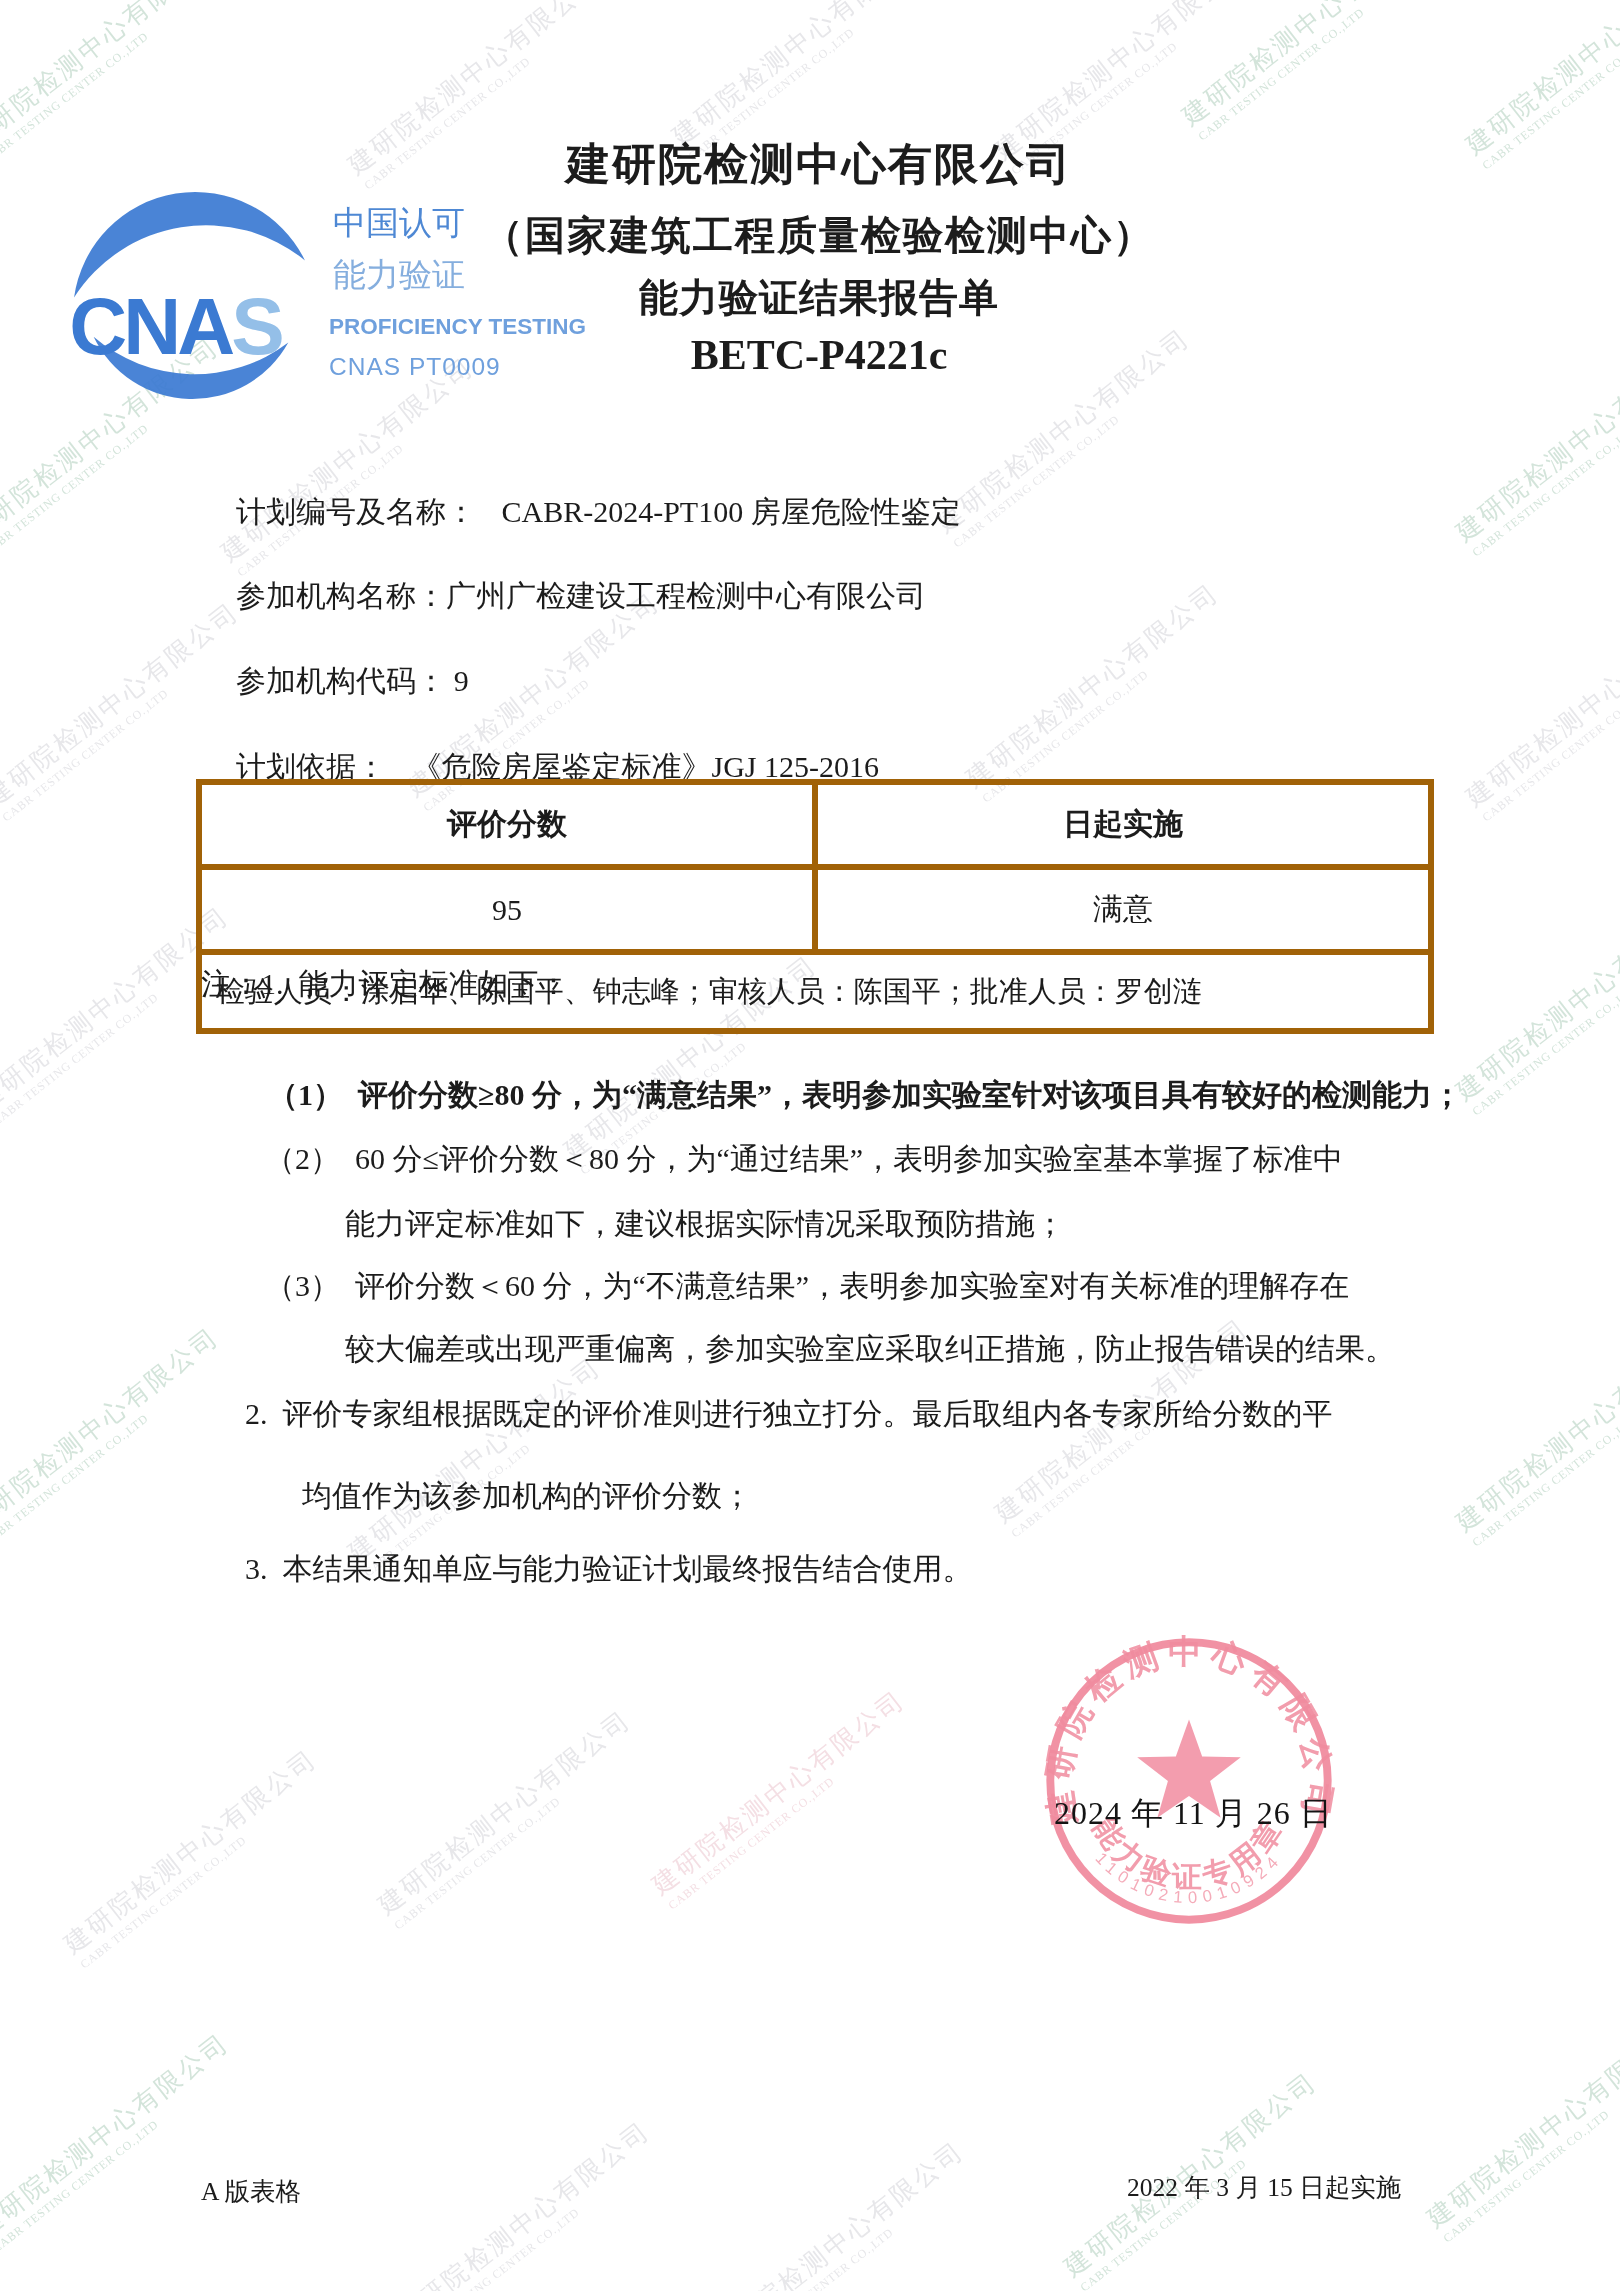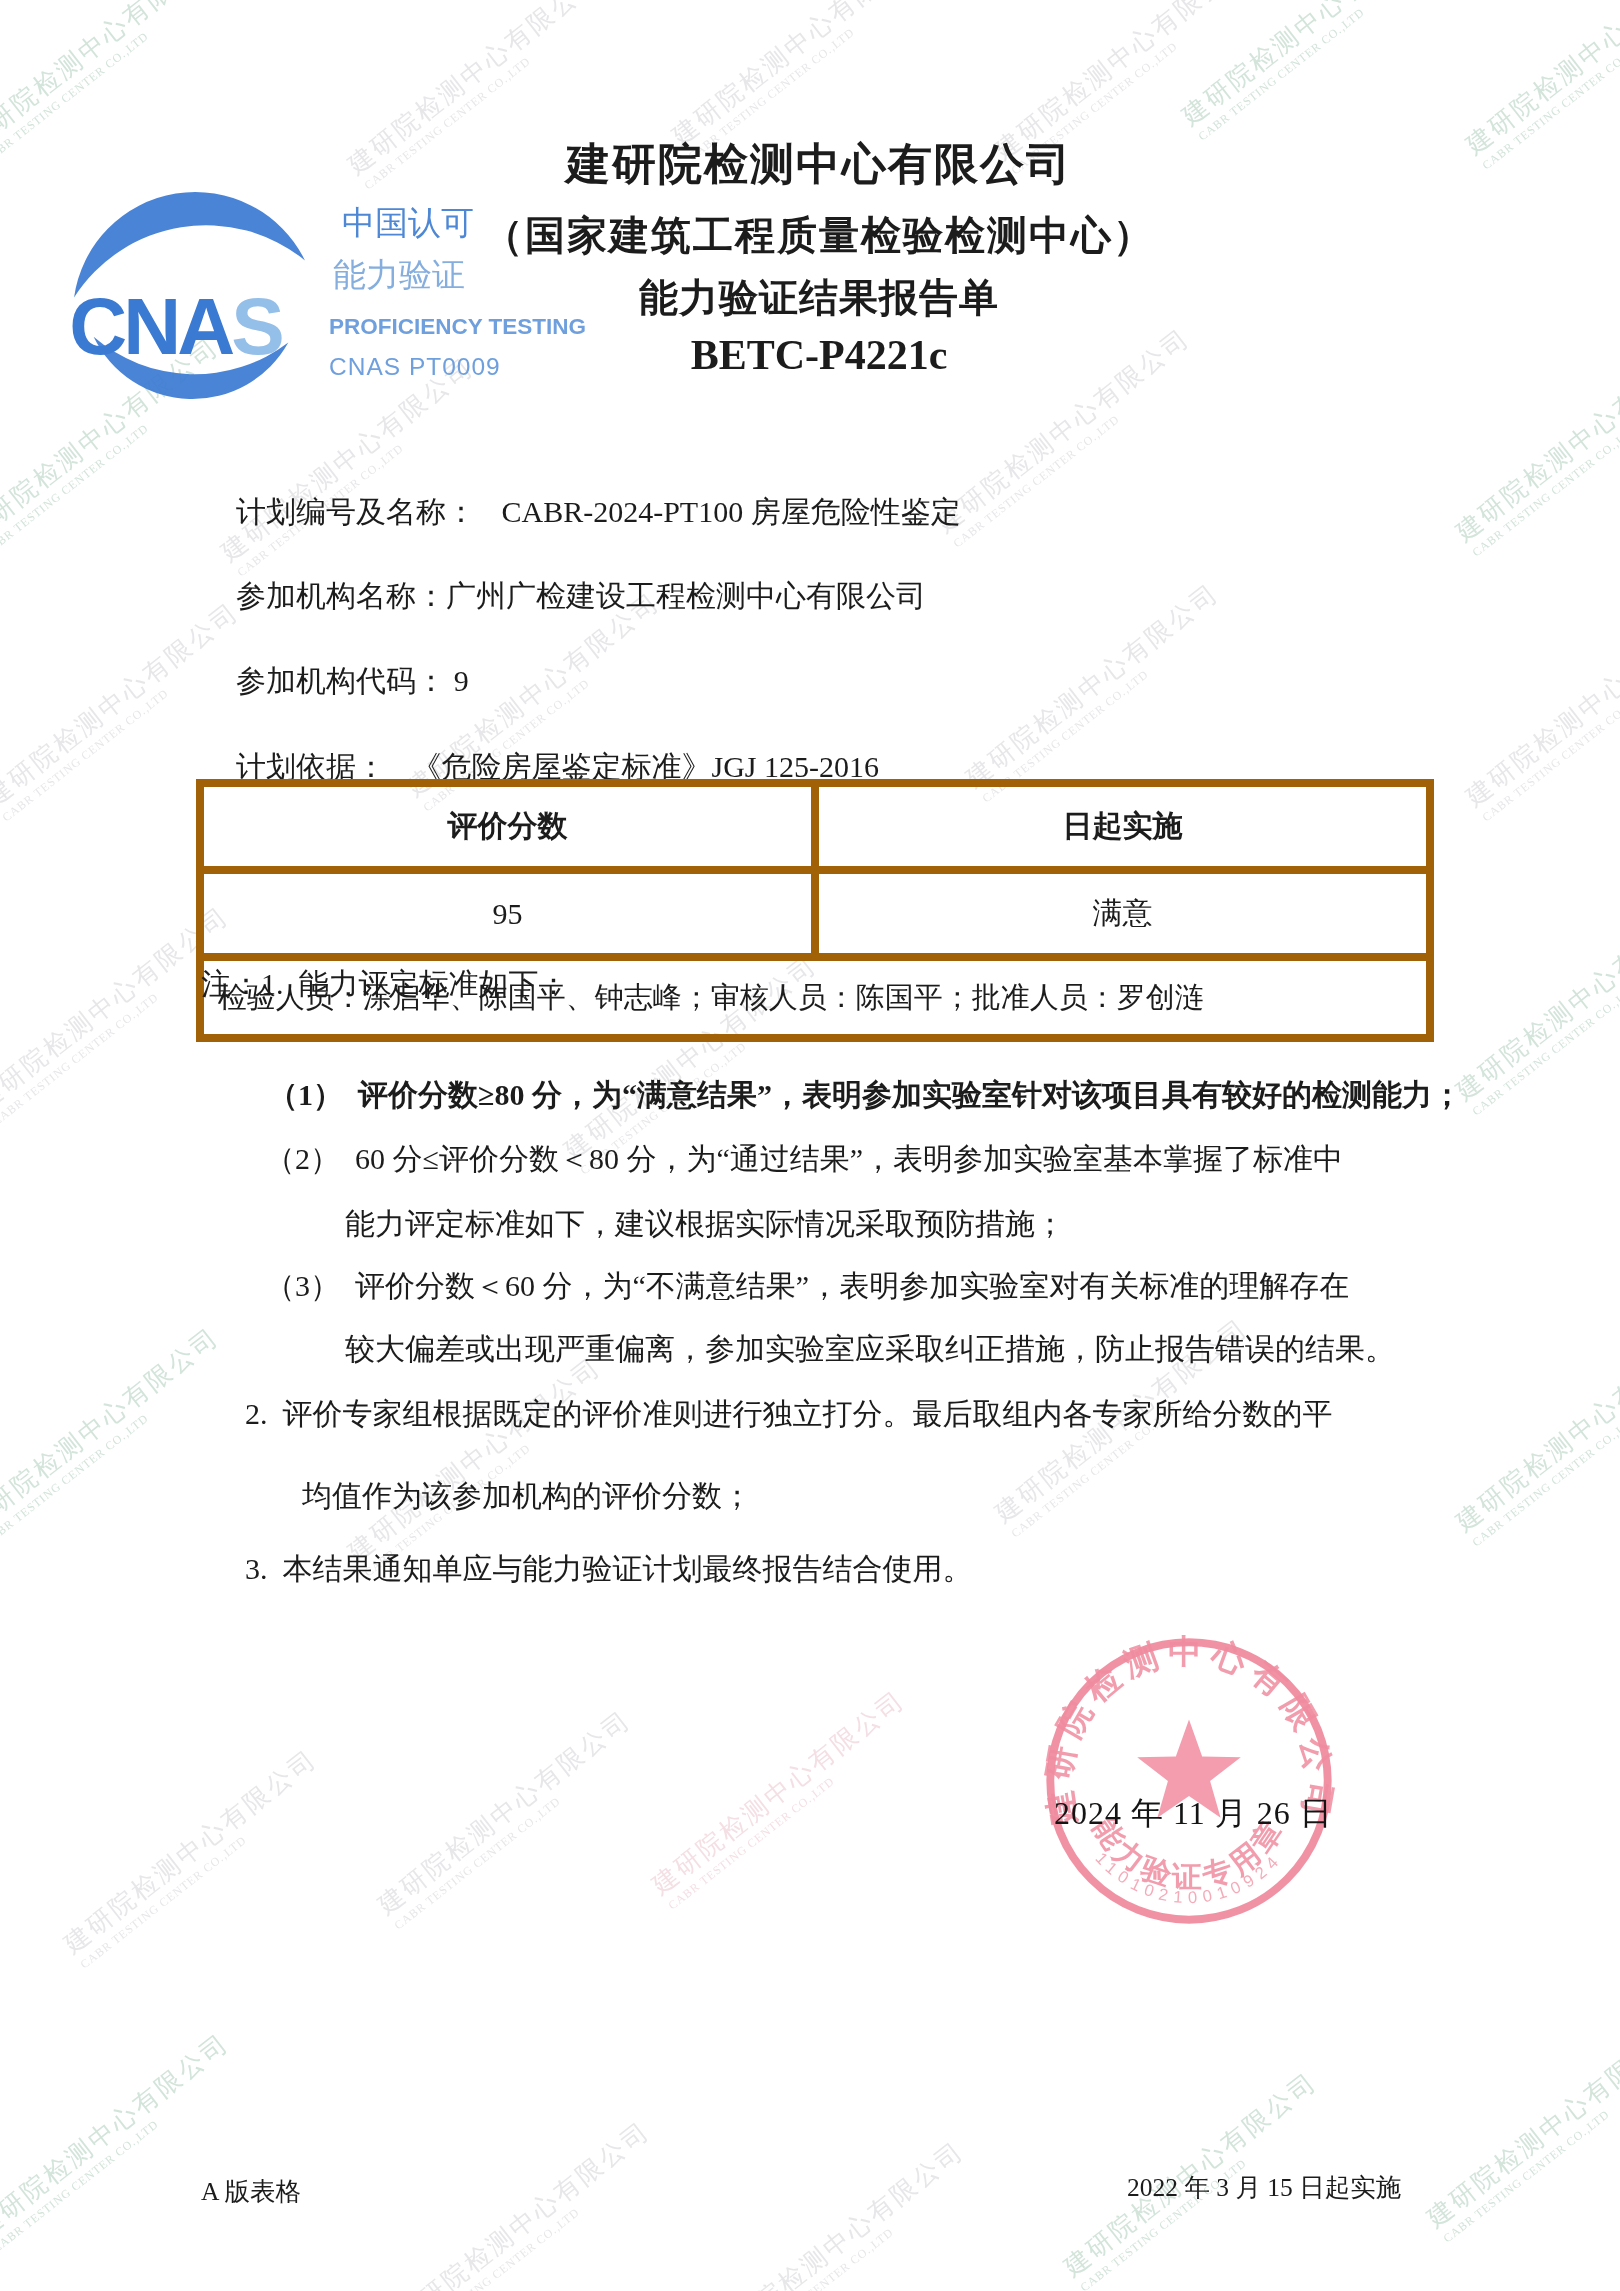--- a/index.html
+++ b/index.html
@@ -30,21 +30,21 @@
   .field{position:absolute;left:206px;font-size:30px;white-space:pre;}
   .field .gap-lg{margin-left:25.5px;}
   .field .gap-sm{margin-left:7.8px;}
   
   #result-table{
     position:absolute;left:196px;top:779px;width:1238px;
     border-collapse:collapse;table-layout:fixed;
     font-size:30px;color:#1c1c1c;
   }
   #result-table th,#result-table td{
-    border:8px solid #a16207;text-align:center;padding:8px;
+    border:6px solid #a16207;text-align:center;padding:8px;
   }
   #result-table th{height:63px;font-weight:bold;}
   #result-table td{height:63px;font-weight:normal;}
   #result-table td.personnel{
     height:57px;text-align:left;padding-left:13.7px;font-size:29px;
   }
   
   .note{position:absolute;font-size:30px;white-space:pre;}
   
   #stamp{position:absolute;left:1031px;top:1623px;width:316px;height:316px;}
@@ -179,21 +179,21 @@
       </div>
     </div>
 
   <div class="logo-zone">
     <svg width="240" height="225" viewBox="0 0 245 230">
       <path d="M5,112 A125,125 0 0 1 241,74 A160,160 0 0 0 5,112 Z" fill="#3b7ad2" opacity="0.92"></path>
       <path d="M25,152 A112,112 0 0 0 224,158 A158,158 0 0 1 25,152 Z" fill="#3b7ad2" opacity="0.92"></path>
       <text x="0" y="170" font-size="82" font-weight="bold" letter-spacing="-4" font-family="&quot;Liberation Sans&quot;,&quot;DejaVu Sans&quot;,sans-serif" fill="#3b7ad2">CNA<tspan fill="#94bfe8">S</tspan></text>
     </svg>
   </div>
-  <div class="logo-txt" style="left:333px;top:201px;font-size:33px;color:#4e88d4;margin-left:9px;">中国认可</div>
+  <div class="logo-txt" style="left:333px;top:201px;font-size:33px;color:#4e88d4;">中国认可</div>
   <div class="logo-txt" style="left:333px;top:253px;font-size:33px;color:#85aede;">能力验证</div>
   <div class="logo-txt" style="left:329px;top:314px;font-size:22.5px;color:#6fa0dd;font-weight:bold;">PROFICIENCY TESTING</div>
   <div class="logo-txt" style="left:329px;top:353px;font-size:24.5px;color:#6fa0dd;font-weight:normal;letter-spacing:1px;">CNAS PT0009</div>
 
   <div class="titles">
     <div class="t1">建研院检测中心有限公司</div>
     <div class="t2">（国家建筑工程质量检验检测中心）</div>
     <div class="t3">能力验证结果报告单</div>
     <div class="t4">BETC-P4221c</div>
   </div>

